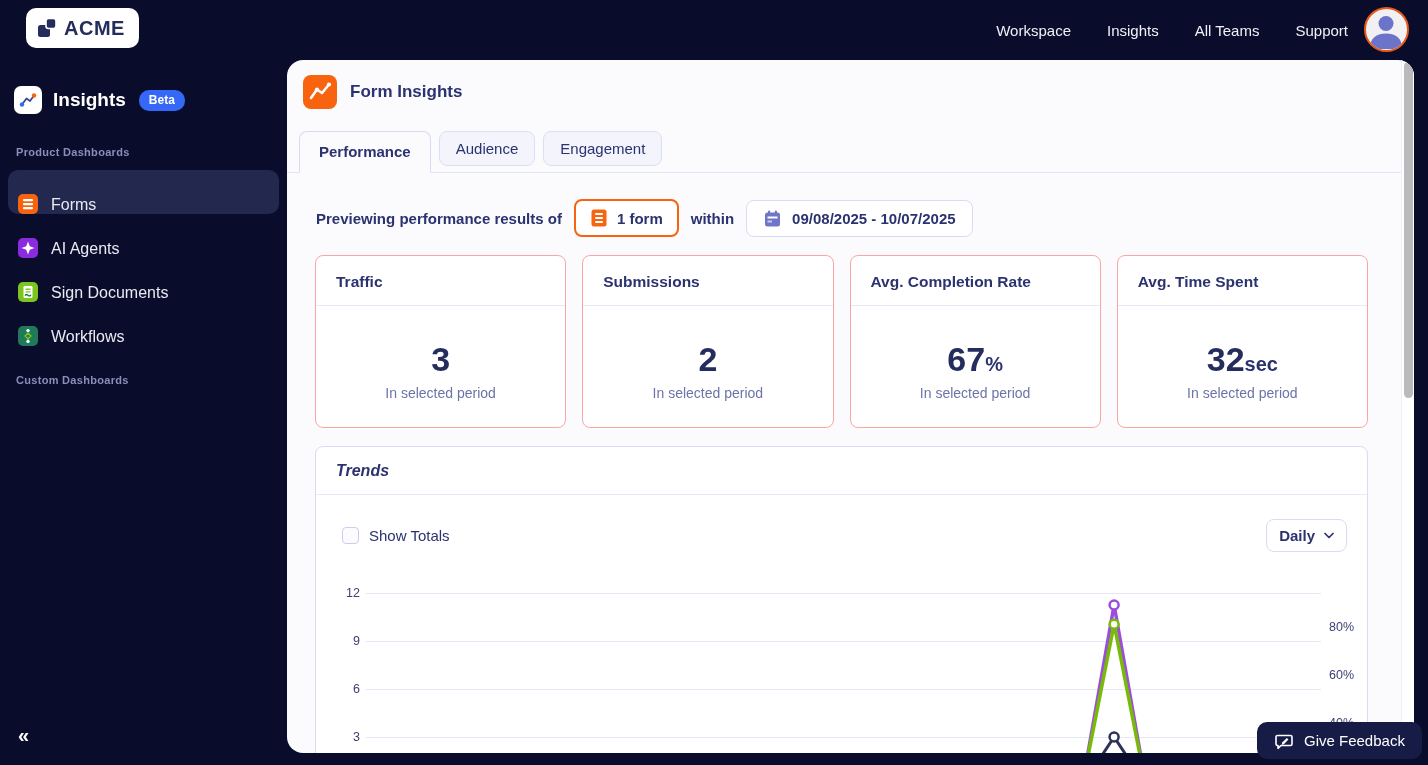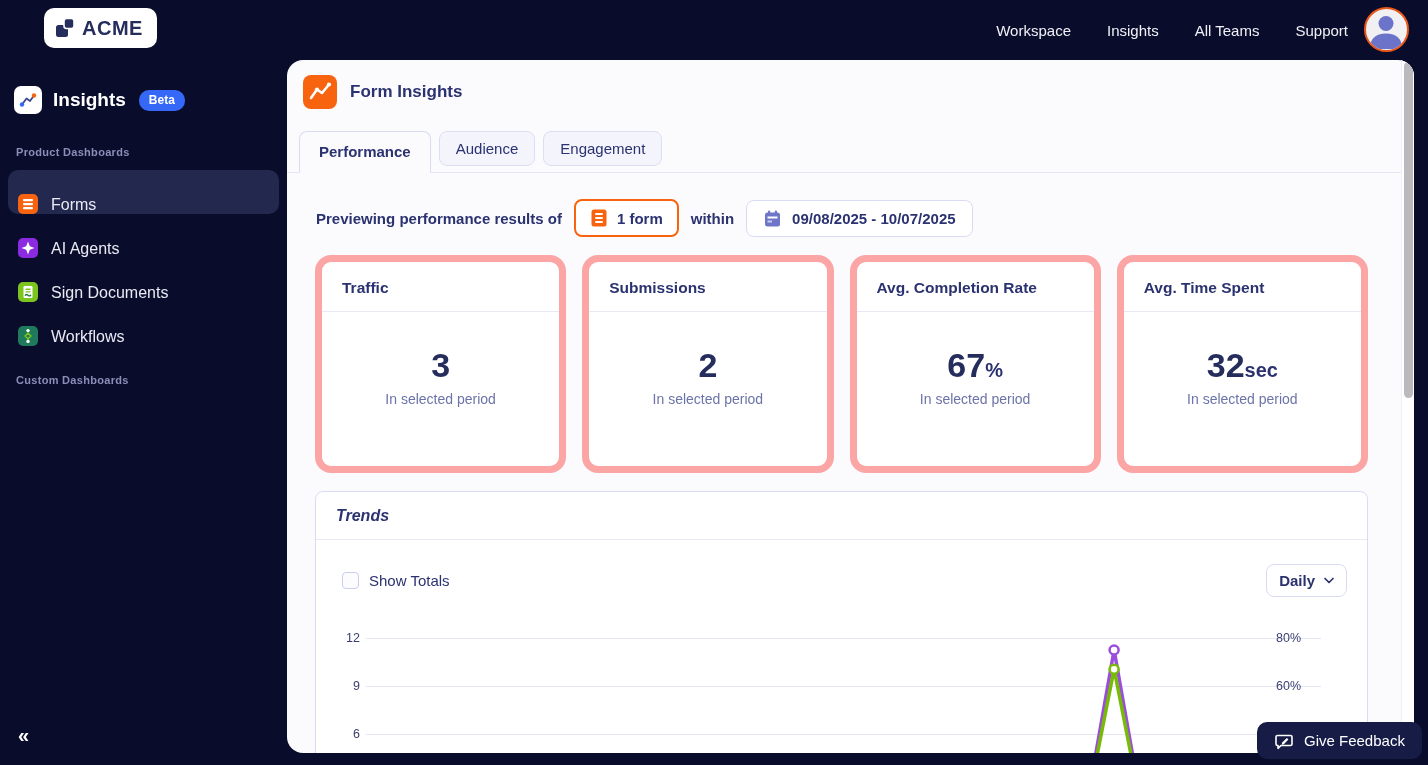--- a/index.html
+++ b/index.html
@@ -5,21 +5,21 @@
   * { margin:0; padding:0; box-sizing:border-box; }
   html,body { width:1428px; height:765px; overflow:hidden; }
   body {
     background:#0A0C2B;
     font-family:"Liberation Sans", sans-serif;
     color:#2B3270;
     position:relative;
   }
   
   .topbar { position:absolute; left:0; top:0; width:1428px; height:60px; display:flex; align-items:center; }
-  .brand-pill { position:absolute; left:44px; top:8px; height:40px; padding:0 14px 0 10px;
+  .brand-pill { position:absolute; left:26px; top:8px; height:40px; padding:0 14px 0 10px;
     background:#fff; border-radius:10px; display:flex; align-items:center; gap:6px; cursor:pointer; }
   .brand-text { font-size:20px; font-weight:800; color:#252D5C; letter-spacing:.5px; }
   .top-nav { position:absolute; right:80px; top:0; height:60px; display:flex; align-items:center; gap:36px; }
   .top-nav-item { color:#F0F1F7; font-size:15px; cursor:pointer; white-space:nowrap; }
   .avatar { position:absolute; right:19px; top:7px; width:45px; height:45px; border-radius:50%;
     background:#F1F1F4; border:2.5px solid #E8571A; overflow:hidden; cursor:pointer; }
   
   .sidebar { position:absolute; left:0; top:60px; width:287px; bottom:0; }
   .sb-head { display:flex; align-items:center; gap:11px; margin:26px 0 0 14px; }
   .sb-head-icon { width:28px; height:28px; background:#fff; border-radius:7px; display:flex; align-items:center; justify-content:center; }
@@ -47,42 +47,42 @@
     margin-bottom:-1px; border-radius:8px 8px 0 0; padding:11px 19px 12px; font-weight:700; }
   .tab.inactive { background:#F3F4FC; border:1px solid #DCDEF2; border-radius:8px; padding:8px 16px; margin-bottom:6px; font-weight:500; }
   .preview-row { display:flex; align-items:center; gap:12px; margin:26px 0 0 29px; font-size:15px; font-weight:600; color:#2B3270; }
   .preview-row b { font-weight:700; }
   .form-count-btn { display:flex; align-items:center; gap:9px; background:#fff; border:2px solid #F8630F;
     border-radius:8px; padding:8px 14px; font-size:15px; font-weight:700; color:#2B3270; cursor:pointer; }
   .date-btn { display:flex; align-items:center; gap:10px; background:#fff; border:1px solid #D9DBF2;
     border-radius:8px; padding:8px 16px; font-size:15px; font-weight:600; color:#2B3270; cursor:pointer; }
   
   .stats { display:grid; grid-template-columns:repeat(4,1fr); gap:16px; margin:18px 46px 0 28px; }
-  .stat-card { background:#fff; border:7px solid #fca5a5; border-radius:16px; height:218px; overflow:hidden; }
+  .stat-card { background:#fff; border:1px solid #fca5a5; border-radius:8px; height:173px; overflow:hidden; }
   .stat-head { padding:17px 20px 14px; font-size:15.5px; font-weight:700; color:#2B3270; border-bottom:1px solid #E7E9F7; }
   .stat-body { height:130px; display:flex; flex-direction:column; align-items:center; justify-content:center; }
   .stat-value { font-size:34px; font-weight:800; color:#252D5C; line-height:1; }
   .stat-unit { font-size:20px; font-weight:800; }
   .stat-caption { margin-top:9px; font-size:14px; color:#6C73A8; }
   
   .trends-card { position:relative; background:#fff; border:1px solid #DADCF3; border-radius:8px;
     height:420px; margin:18px 46px 0 28px; }
   .trends-head { padding:15px 20px 14px; font-size:16px; font-weight:700; color:#2B3270; border-bottom:1px solid #E7E9F7;font-style:italic; }
   .trends-controls { display:flex; align-items:center; justify-content:space-between; margin:24px 20px 0 26px; }
   .show-totals { display:flex; align-items:center; gap:10px; }
   .checkbox { width:17px; height:17px; border:1.5px solid #C9CEF0; border-radius:4px; background:#FCFCFF; cursor:pointer; }
   .show-totals-label { font-size:15px; color:#2B3270; }
   .interval-select { display:flex; align-items:center; gap:9px; border:1px solid #D9DBF2; border-radius:8px;
     background:#fff; padding:7px 12px; font-size:15px; font-weight:600; color:#2B3270; cursor:pointer; }
   .chart { position:absolute; left:0; right:0; top:146px; height:260px; }
   .grid-row { position:absolute; left:0; right:0; height:0; }
   .grid-line { position:absolute; left:50px; width:955px; top:0; border-top:1px solid #E6E7F4; }
   .tick-left { position:absolute; left:0; width:44px; text-align:right; transform:translateY(-50%);
     font-size:12.5px; color:#3B4273; }
-  .tick-right { position:absolute; left:960px; transform:translateY(-50%); font-size:12.5px; color:#3B4273; }
+  .tick-right { position:absolute; left:1013px; transform:translateY(-50%); font-size:12.5px; color:#3B4273;margin-top:34px; }
   .chart svg { position:absolute; left:50px; top:0; }
   
   .scrollbar { position:absolute; right:0; top:0; bottom:0; width:13px; background:#fff; border-left:1px solid #EFEFF6; }
   .scroll-thumb { position:absolute; left:1.5px; top:2px; width:9px; height:336px; border-radius:5px; background:#B9B9BE; cursor:pointer; }
   
   .feedback-btn { position:absolute; left:1257px; top:722px; height:37px; display:flex; align-items:center; gap:10px;
     background:#161C46; color:#fff; border-radius:10px; padding:0 17px; font-size:15px; cursor:pointer; }
 </style>
 </head>
 <body>

